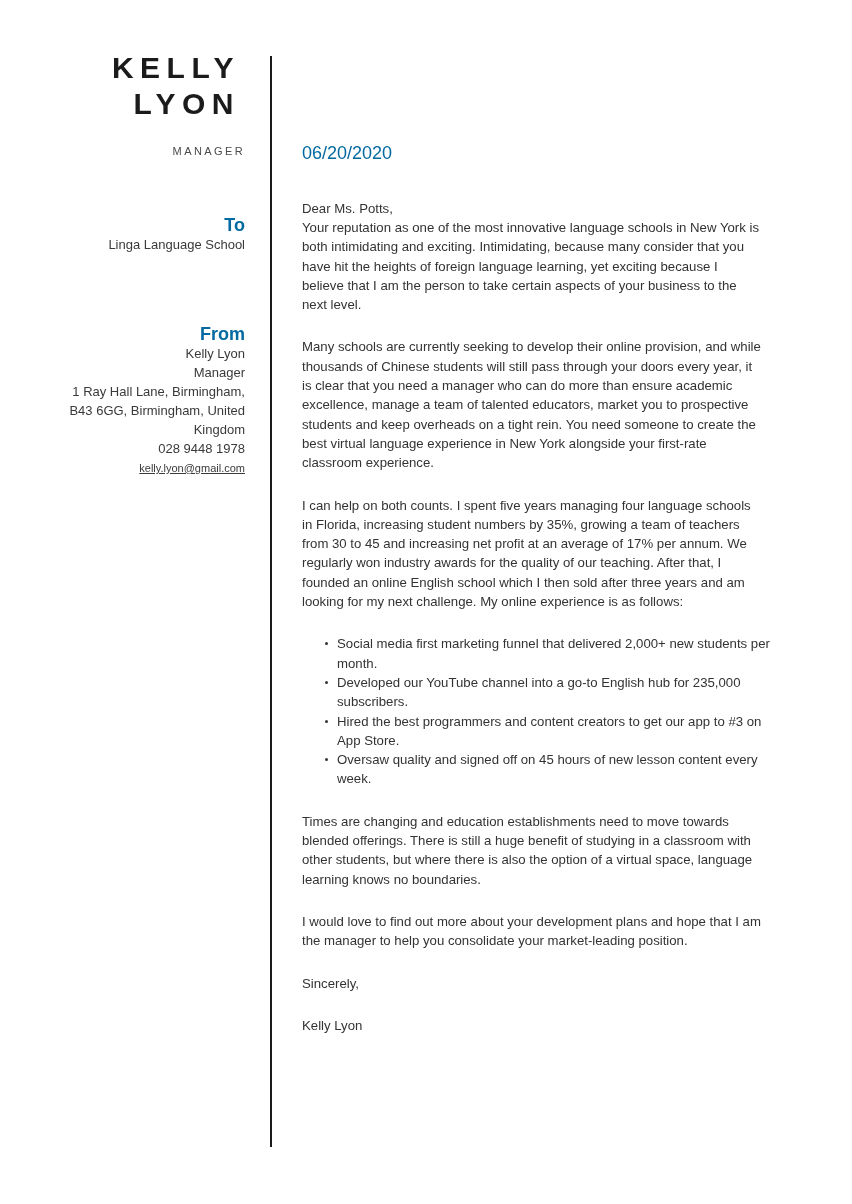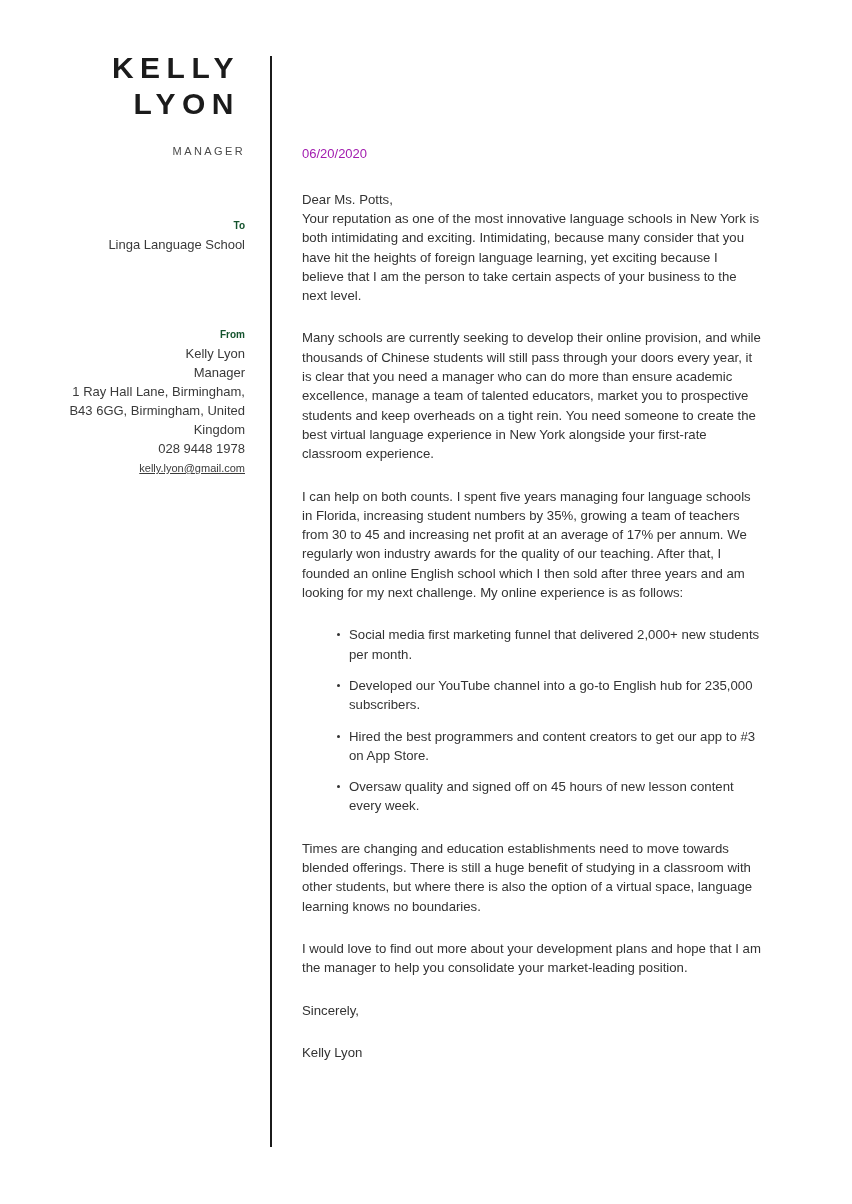--- a/index.html
+++ b/index.html
@@ -56,23 +56,23 @@
 
   .contact-block {
     position: absolute;
     right: 0;
     width: 245px;
   }
   #to-block  { top: 216px; }
   #from-block{ top: 325px; }
 
   .contact-heading {
-    font-size: 10px;
+    font-size: 18px;
     font-weight: 700;
-    color: #14532d;
+    color: #0369a1;
     line-height: 19px;
   }
   .contact-line {
     font-size: 13px;
     color: #3a3a3a;
     line-height: 19px;
   }
   .contact-email {
     font-size: 11px;
     color: #3a3a3a;
@@ -92,24 +92,24 @@
   }
 
   
   #letter {
     position: absolute;
     left: 302px;
     top: 144px;
     width: 474px;
   }
   .letter-date {
-    font-size: 13px;
-    color: #a21caf;
-    line-height: 19px;
-    margin-bottom: 27px;
+    font-size: 18px;
+    color: #0369a1;
+    line-height: 19px;
+    margin-bottom: 36px;
   }
   .letter-salutation {
     font-size: 13.2px;
     color: #333333;
     line-height: 19px;
   }
   .letter-para {
     font-size: 13.2px;
     color: #333333;
     line-height: 19.3px;
@@ -120,21 +120,21 @@
     list-style: none;
     margin: 0 0 23px 0;
     padding: 0;
   }
   #bullet-list li {
     position: relative;
     font-size: 13.2px;
     color: #333333;
     line-height: 19.3px;
     padding-left: 35px;
-    margin: 12px;
+    margin: 0;
   }
   #bullet-list li::before {
     content: "";
     position: absolute;
     left: 23px;
     top: 8px;
     width: 3px;
     height: 3px;
     border-radius: 50%;
     background: #333333;

